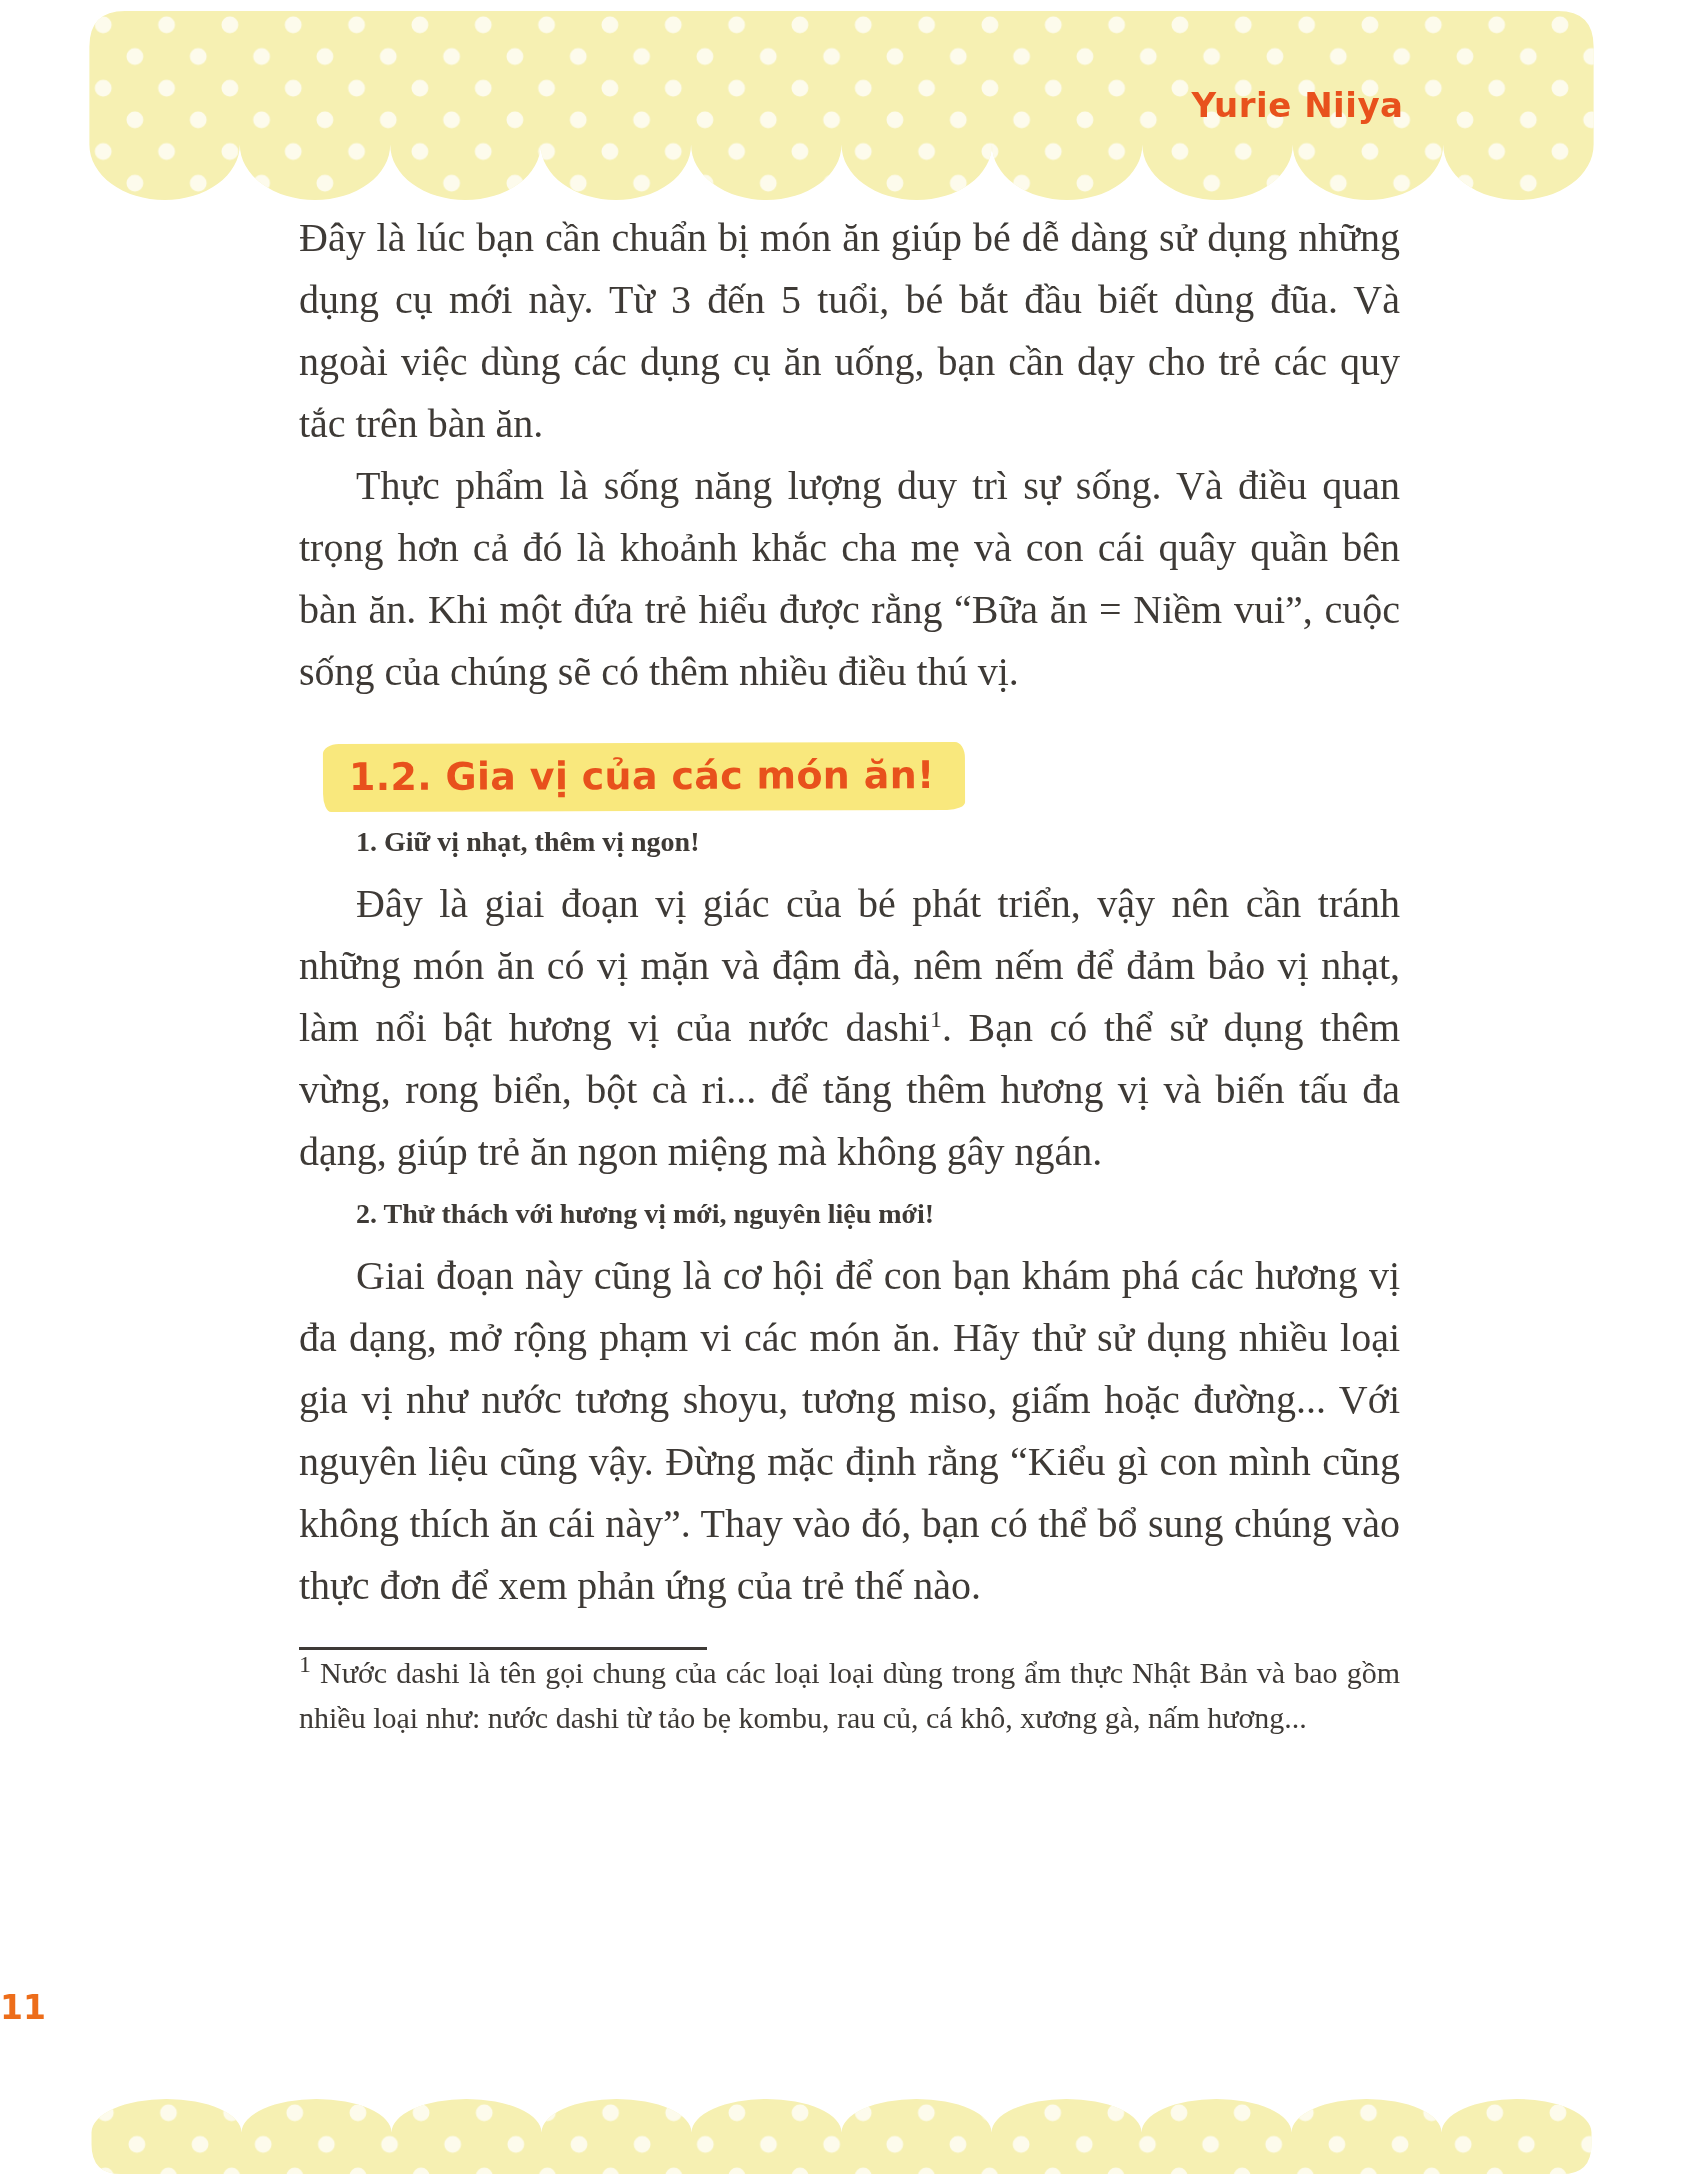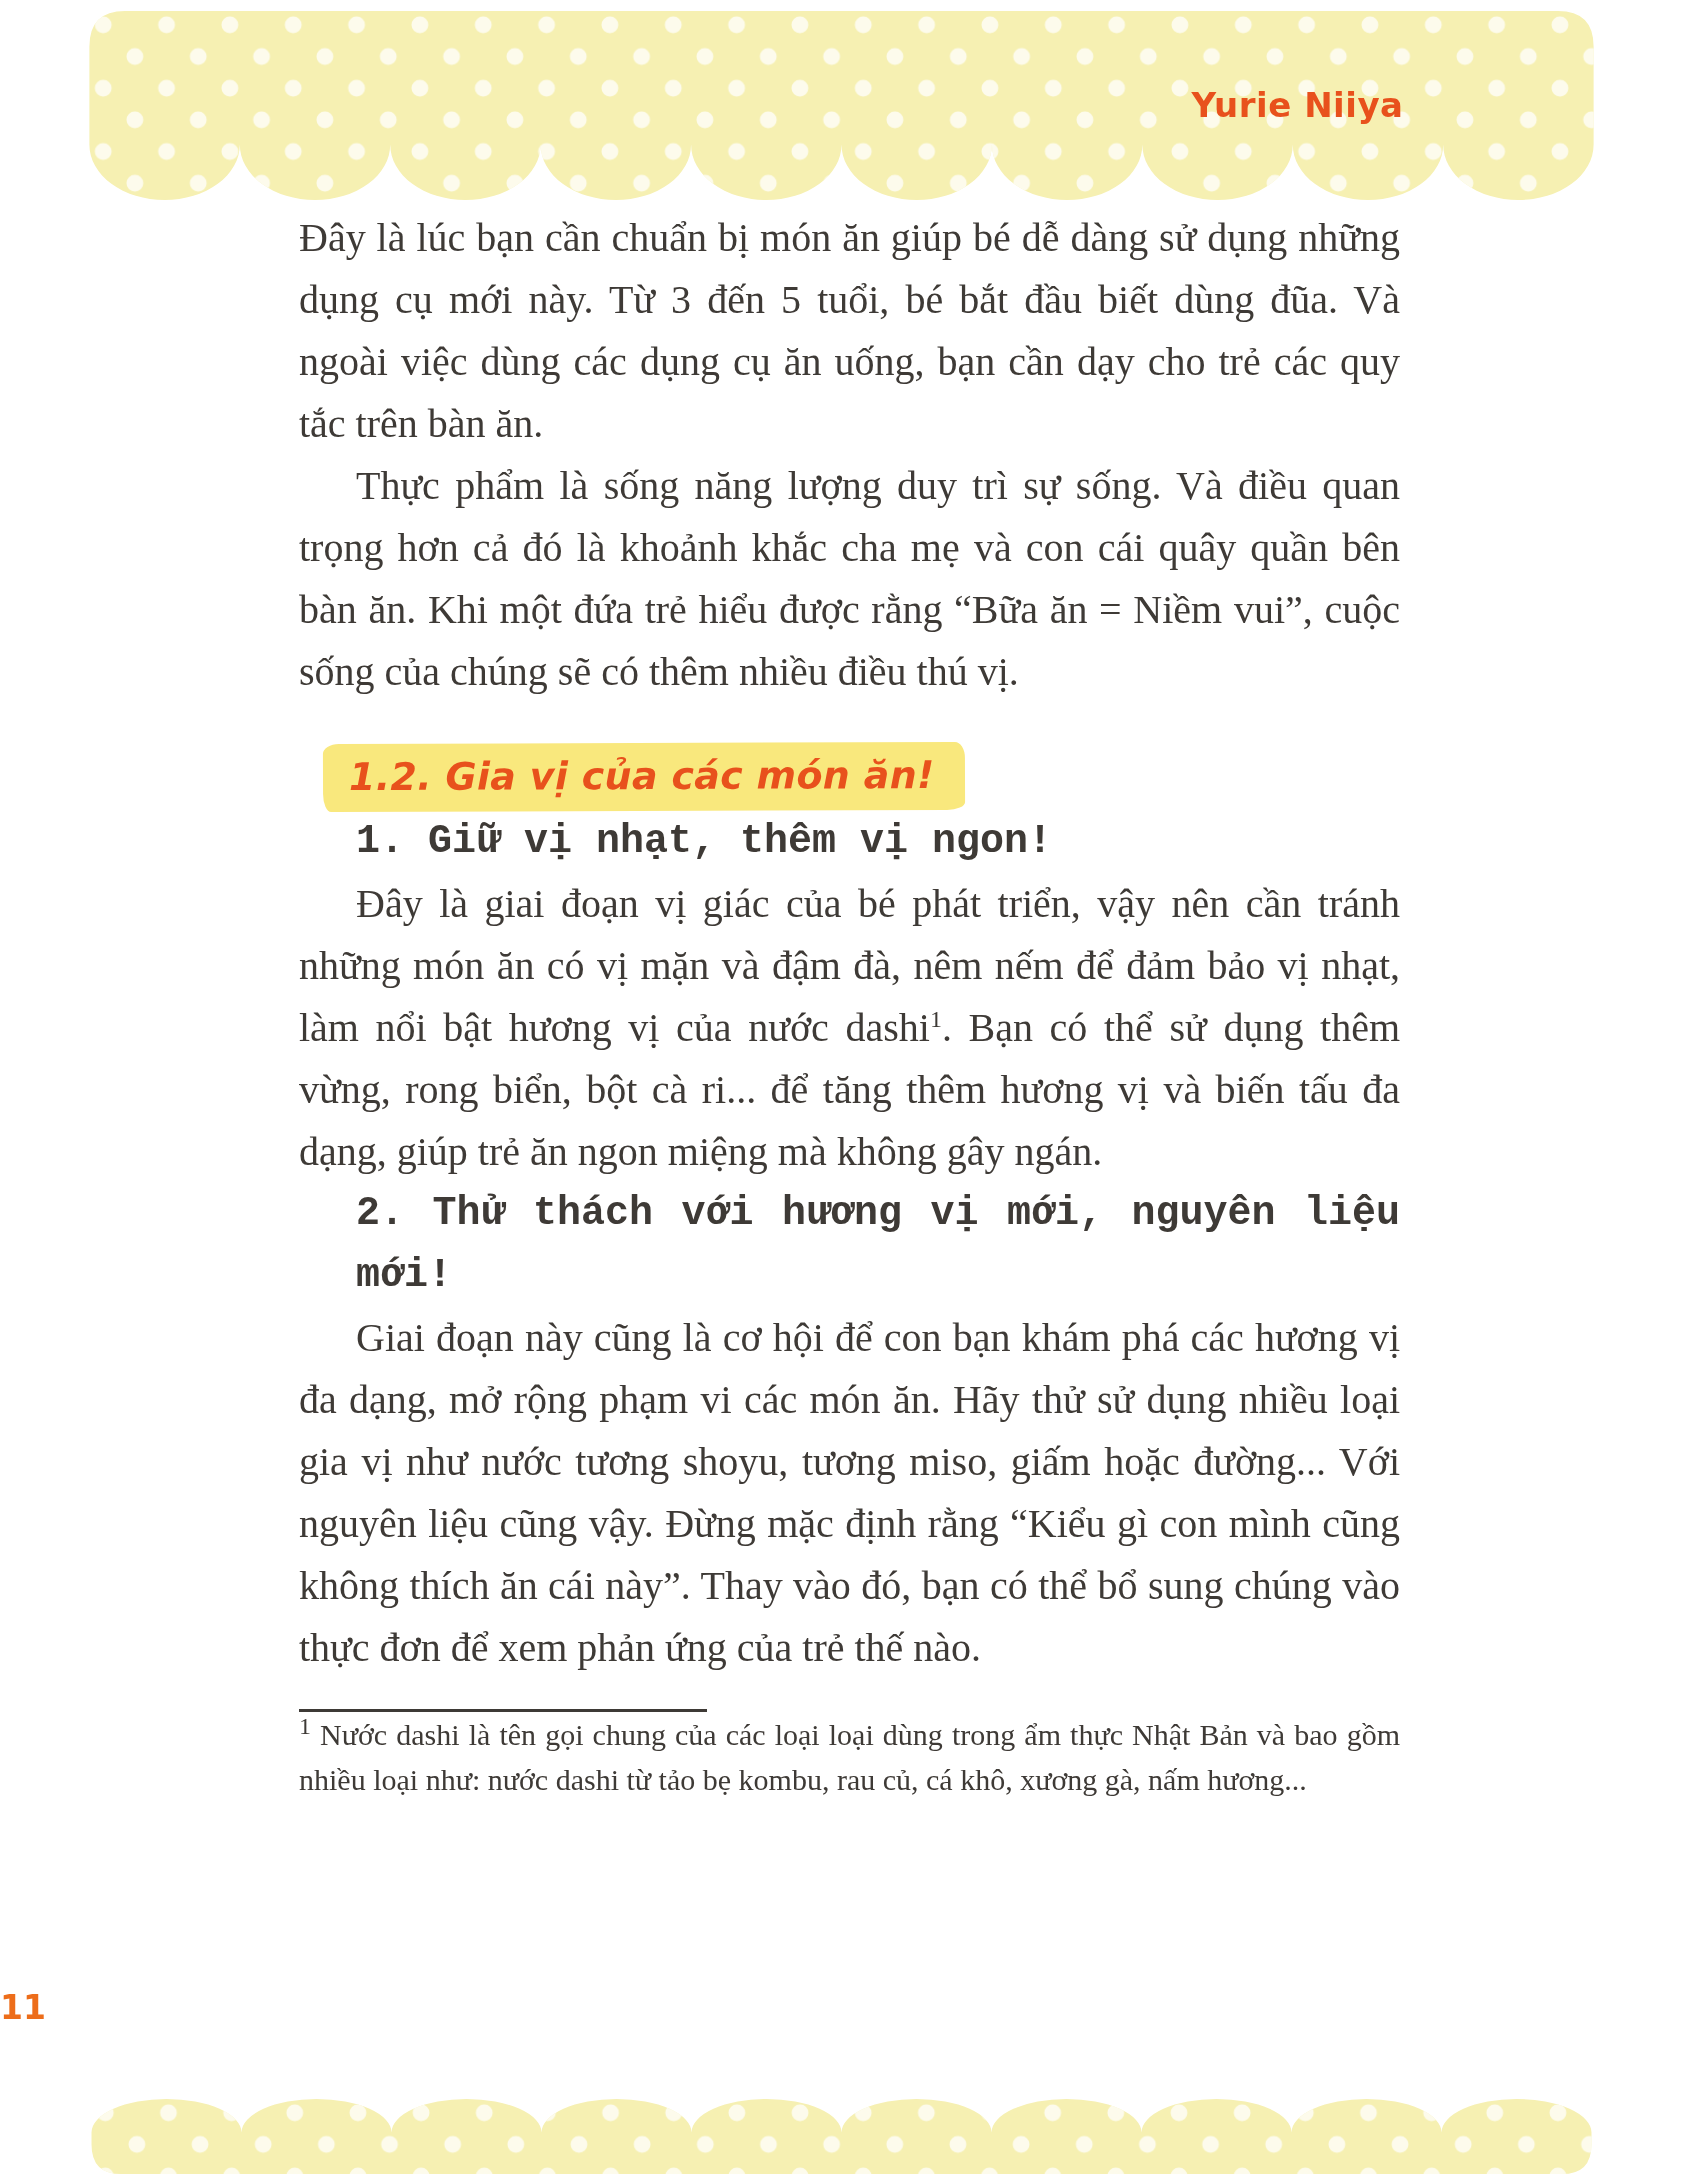--- a/index.html
+++ b/index.html
@@ -43,41 +43,40 @@
     line-height: 62px;
     text-align: justify;
     margin-left: 12px;
   }
   .content p { margin: 0; }
   .indent { text-indent: 57px; }
   .p2 { margin-top: 14px; }
   .p3 { margin-top: 25px; }
   .p4 { margin-top: 22px; }
 
-  .heading-wrap { margin-top: 40px; margin-left: 24px; text-indent: 0; font-style: italic; }
+  .heading-wrap { margin-top: 40px; margin-left: 24px; text-indent: 0; }
   .heading-box {
     display: inline-block;
     background: #f9e87d;
     color: #e8511c;
     font-family: "DejaVu Sans", sans-serif;
     font-weight: bold;
     font-size: 38px;
     line-height: 1;
     padding: 14px 30px 16px 26px;
     border-radius: 16px 10px 18px 8px / 10px 16px 8px 18px;
     transform: rotate(-0.2deg);
     letter-spacing: 0.3px;
   }
 
   .sub {
     font-weight: bold;
     padding-left: 57px;
-    font-size: 40px;
+    font-size: 28px;
     text-indent: 0;
-    font-family: Liberation Mono, monospace;
   }
   .sub1 { margin-top: 53px; }
   .sub2 { margin-top: 28px; }
 
   sup.fn-mark {
     font-size: 24px;
     line-height: 0;
     vertical-align: super;
   }
 

